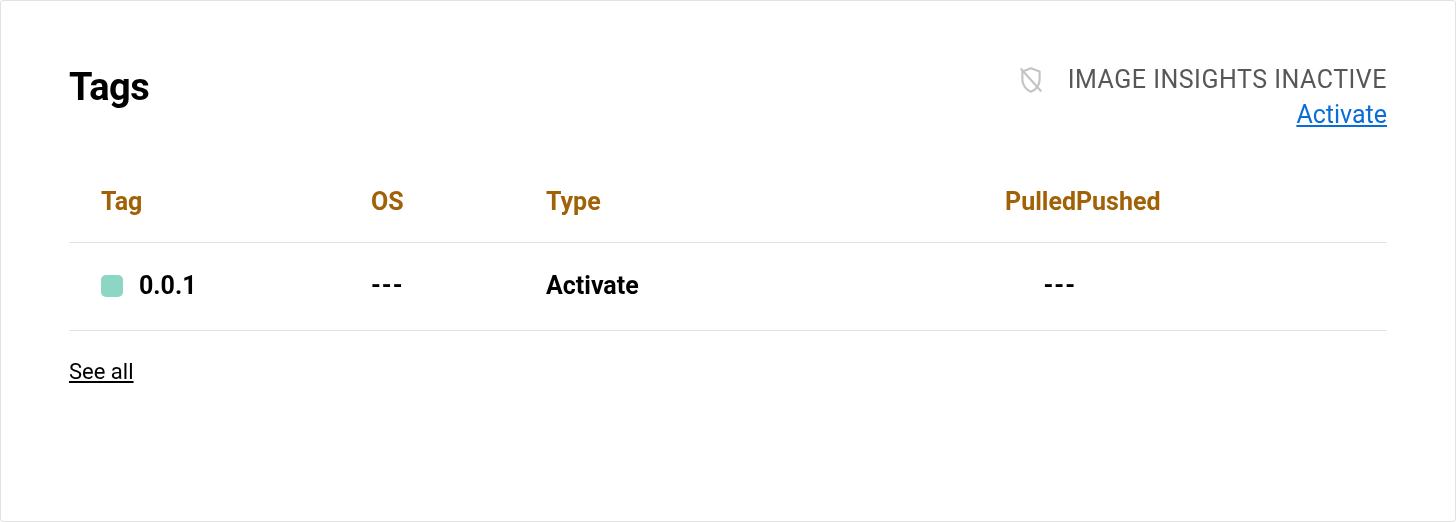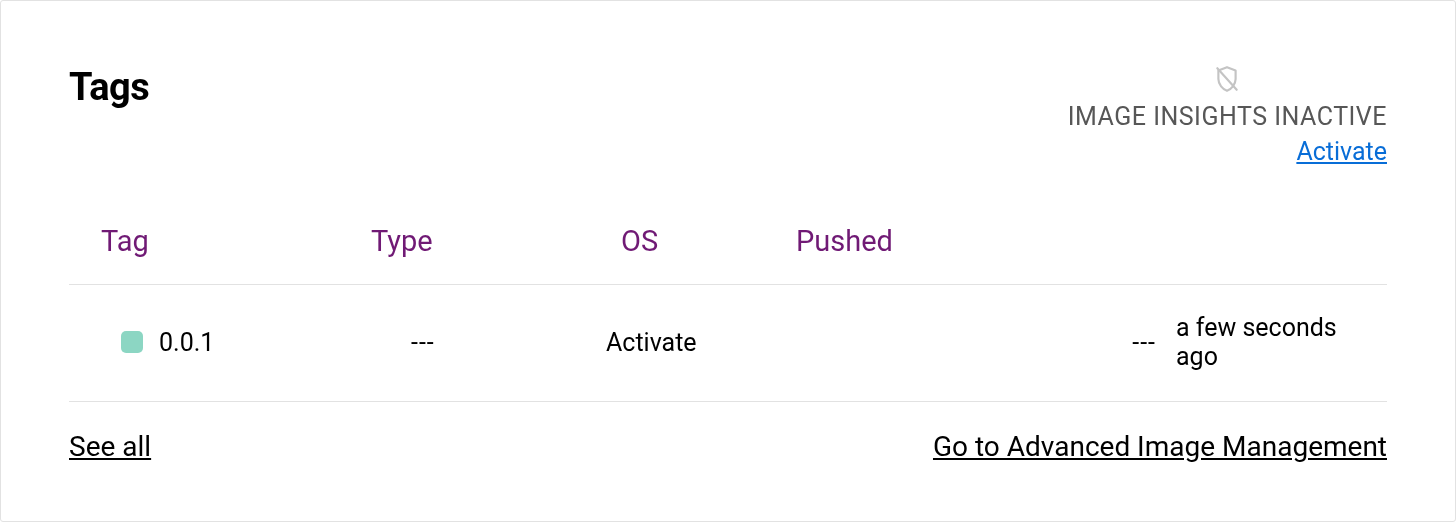--- a/index.html
+++ b/index.html
@@ -34,22 +34,21 @@
     }
     .insights {
       display: flex;
       flex-direction: column;
       align-items: flex-end;
       gap: 6px;
     }
     .insights-top {
       display: flex;
       align-items: center;
-      gap: 9px;
-      flex-direction: column;
+      gap: 24px;
     }
     .shield-icon {
       width: 26px;
       height: 28px;
       color: #c4c4c4;
       flex-shrink: 0;
     }
     .shield-icon svg {
       width: 100%;
       height: 100%;
@@ -99,29 +98,28 @@
     }
     .col-pulled {
       width: 280px;
       text-align: right;
     }
     .col-pushed {
       flex: 1;
       text-align: left;
     }
     .th {
-      font-size: 29px;
-      font-weight: 400;
-      color: #701a75;
+      font-size: 25px;
+      font-weight: 700;
+      color: #a16207;
     }
     .td {
       font-size: 25px;
-      font-weight: 400;
+      font-weight: 700;
       color: #000000;
-      margin-left: 20px;
     }
     .tag-cell {
       display: flex;
       align-items: center;
       gap: 16px;
     }
     .tag-swatch {
       width: 22px;
       height: 22px;
       background: #8cd6c3;
@@ -131,21 +129,21 @@
     .os-cell {
       letter-spacing: 1px;
     }
     .footer-row {
       display: flex;
       justify-content: space-between;
       align-items: center;
       padding-top: 28px;
     }
     .footer-link {
-      font-size: 28px;
+      font-size: 22px;
       color: #000000;
       text-decoration: underline;
       cursor: pointer;
     }
   </style>
 </head>
 <body>
 
 <div class="card">
 
@@ -162,36 +160,35 @@
         </span>
         <span class="insights-label">IMAGE INSIGHTS INACTIVE</span>
       </div>
       <a class="activate-link">Activate</a>
     </div>
   </div>
 
 
   <div class="table-header">
     <div class="th col-tag">Tag</div>
+    <div class="th col-os">OS</div>
     <div class="th col-type">Type</div>
-    <div class="th col-os">OS</div>
+    <div class="th col-pulled">Pulled</div>
     <div class="th col-pushed">Pushed</div>
   </div>
 
   <div class="table-row">
     <div class="td col-tag">
       <div class="tag-cell">
         <span class="tag-swatch"></span>
         <span>0.0.1</span>
       </div>
     </div>
     <div class="td col-os os-cell">---</div>
     <div class="td col-type">Activate</div>
     <div class="td col-pulled os-cell">---</div>
-    <div class="td col-pushed">a few seconds ago</div>
   </div>
 
   <div class="footer-row">
     <a class="footer-link">See all</a>
-    <a class="footer-link">Go to Advanced Image Management</a>
   </div>
 
 </div>
 
 </body></html>

